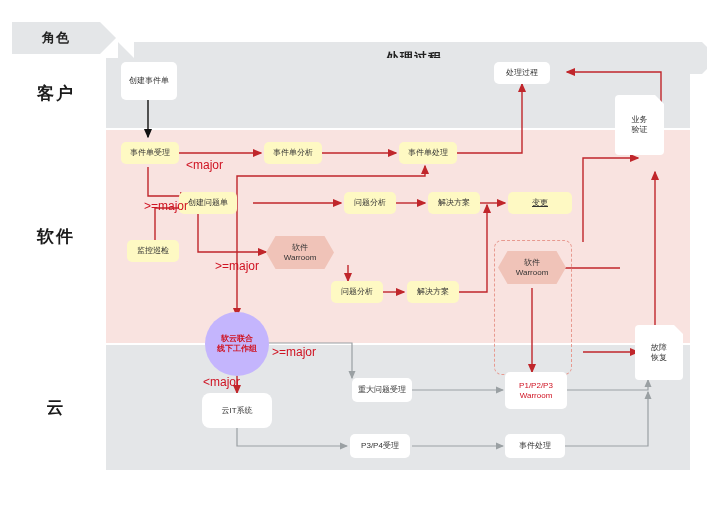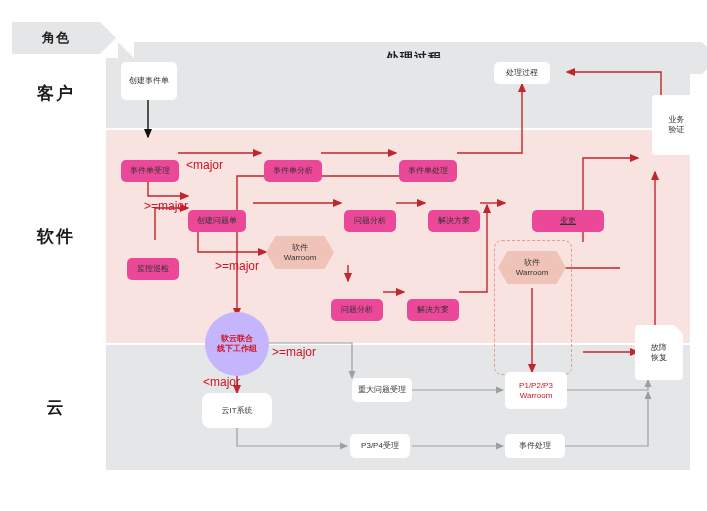--- a/index.html
+++ b/index.html
@@ -32,21 +32,21 @@
   .lane-cloud{top:345px;height:125px;}
 
   
   #wires{position:absolute;left:0;top:0;width:707px;height:511px;pointer-events:none;}
 
   
   .node{position:absolute;display:flex;align-items:center;justify-content:center;
         text-align:center;font-size:8px;line-height:1.25;color:#333;
         border-radius:5px;box-sizing:border-box;z-index:4;}
   .n-white{background:#ffffff;}
-  .n-salmon{background:#ec4899;margin-top:18px;}
+  .n-salmon{background:#fef9c3;}
   .n-red-text{color:#cf1322;}
 
   
   .n-doc{background:#ffffff;
      clip-path:polygon(0 0, calc(100% - 9px) 0, 100% 9px, 100% 100%, 0 100%);
      border-radius:4px;}
 
   
   .n-hex{background:#f0c3b8;border-radius:0;
      clip-path:polygon(14% 0,86% 0,100% 50%,86% 100%,14% 100%,0 50%);}
@@ -161,34 +161,34 @@
       <path d="M412,446 L503,446"></path>
 
       <path d="M565,390 L648,390 L648,380"></path>
 
       <path d="M565,446 L648,446 L648,392"></path>
     </g>
   </svg>
 
   <div class="node n-white" style="left:121px;top:62px;width:56px;height:38px;">创建事件单</div>
   <div class="node n-white" style="left:494px;top:62px;width:56px;height:22px;">处理过程</div>
-  <div class="node n-doc" style="left:652px;top:95px;width:49px;height:60px;white-space:pre-line;">业务
+  <div class="node n-doc" style="left:615px;top:95px;width:49px;height:60px;white-space:pre-line;">业务
 验证</div>
 
   <div class="node n-salmon" style="left:121px;top:142px;width:58px;height:22px;">事件单受理</div>
   <div class="node n-salmon" style="left:264px;top:142px;width:58px;height:22px;">事件单分析</div>
   <div class="node n-salmon" style="left:399px;top:142px;width:58px;height:22px;">事件单处理</div>
 
-  <div class="node n-salmon" style="left:188px;top:192px;width:58px;height:22px;">创建问题单</div>
+  <div class="node n-salmon" style="left:179px;top:192px;width:58px;height:22px;">创建问题单</div>
   <div class="node n-salmon" style="left:127px;top:240px;width:52px;height:22px;">监控巡检</div>
   <div class="node n-hex" style="left:266px;top:236px;width:68px;height:33px;white-space:pre-line;">软件
 Warroom</div>
   <div class="node n-salmon" style="left:344px;top:192px;width:52px;height:22px;">问题分析</div>
   <div class="node n-salmon" style="left:428px;top:192px;width:52px;height:22px;">解决方案</div>
-  <div class="node n-salmon" style="left:532px;top:192px;width:72px;height:22px;text-decoration:underline;">变更</div>
+  <div class="node n-salmon" style="left:508px;top:192px;width:64px;height:22px;text-decoration:underline;">变更</div>
   <div class="node n-salmon" style="left:331px;top:281px;width:52px;height:22px;">问题分析</div>
   <div class="node n-salmon" style="left:407px;top:281px;width:52px;height:22px;">解决方案</div>
   <div class="node n-hex" style="left:498px;top:251px;width:68px;height:33px;white-space:pre-line;">软件
 Warroom</div>
   <div class="node n-doc" style="left:635px;top:325px;width:48px;height:55px;white-space:pre-line;">故障
 恢复</div>
 
   <div class="node n-circle n-red-text" style="left:205px;top:312px;width:64px;height:64px;white-space:pre-line;font-weight:bold;">软云联合
 线下工作组</div>
   <div class="node n-white" style="left:202px;top:393px;width:70px;height:35px;border-radius:8px;">云IT系统</div>

